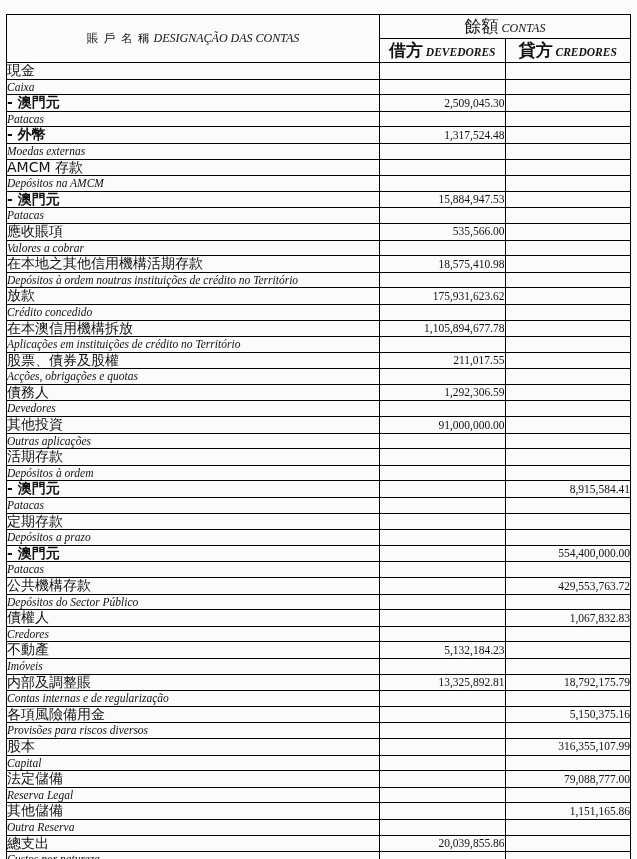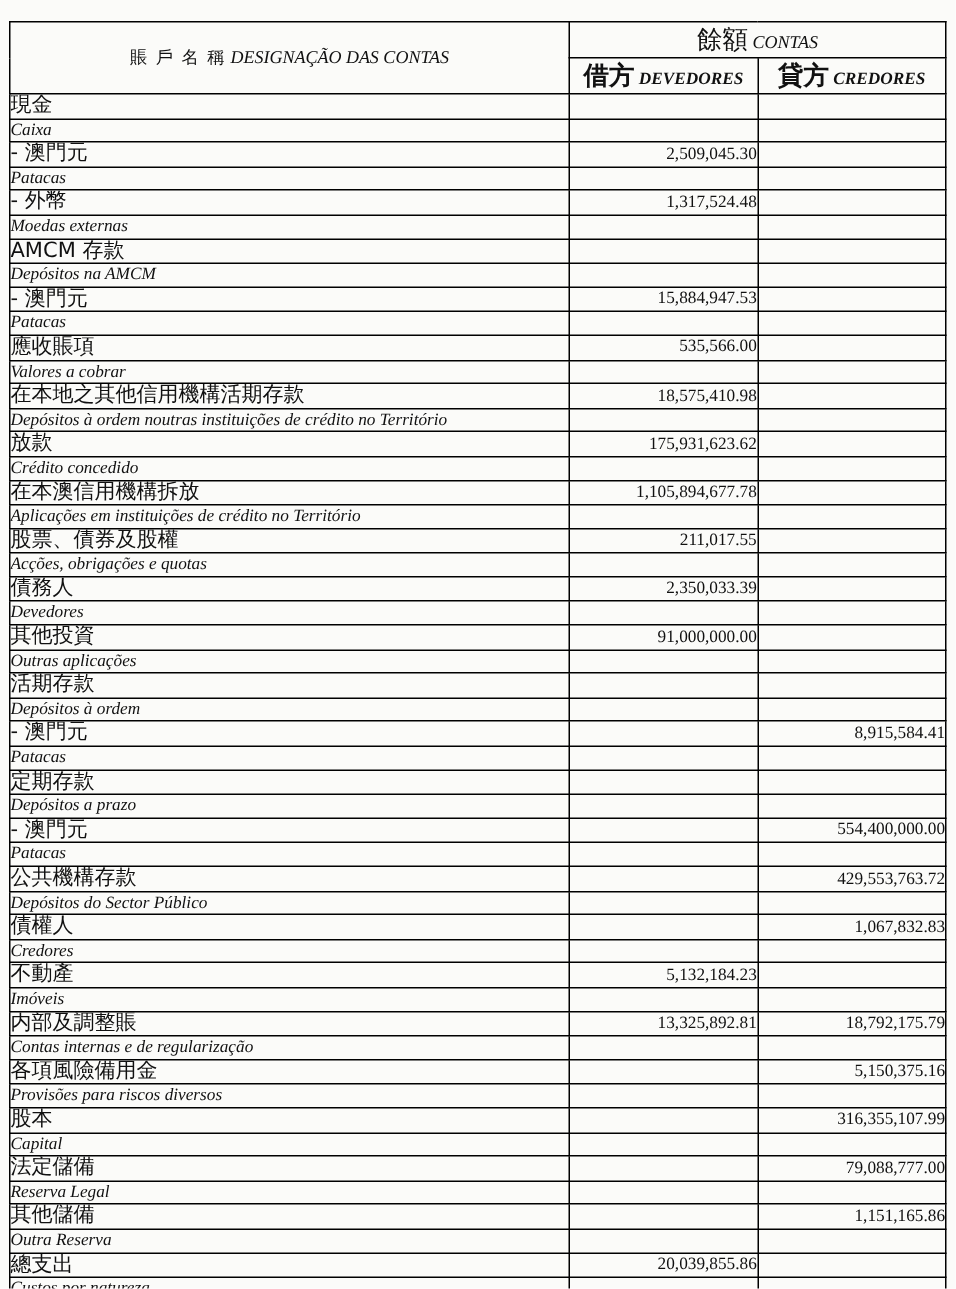--- a/index.html
+++ b/index.html
@@ -74,21 +74,21 @@
   td.num {
     text-align: right;
     padding-right: 6px;
     white-space: nowrap;
     font-size: 11.5px;
     border-top: none;
     border-bottom: none;
   }
   tbody tr:first-child td { border-top: none; }
 
-  .indent1 { padding-left: 14px; }
+  .indent1 { padding-left: 14px; font-weight: bold; }
   .indent2 { padding-left: 24px; }
 </style>
 </head>
 <body>
 
 <div class="sheet">
   <table class="ledger">
     <thead>
       <tr>
         <th class="hdr-desc" rowspan="2">
@@ -207,21 +207,21 @@
           <td class="num">211,017.55</td>
           <td class="num"></td>
         </tr>
         <tr>
           <td class="desc"><span class="pt">Acções, obrigações e quotas</span></td>
           <td class="num"></td>
           <td class="num"></td>
         </tr>
         <tr>
           <td class="desc"><span class="cn">債務人</span></td>
-          <td class="num">2,350,033.39</td>
+          <td class="num">1,292,306.59</td>
           <td class="num"></td>
         </tr>
         <tr>
           <td class="desc"><span class="pt">Devedores</span></td>
           <td class="num"></td>
           <td class="num"></td>
         </tr>
         <tr>
           <td class="desc"><span class="cn">其他投資</span></td>
           <td class="num">91,000,000.00</td>

